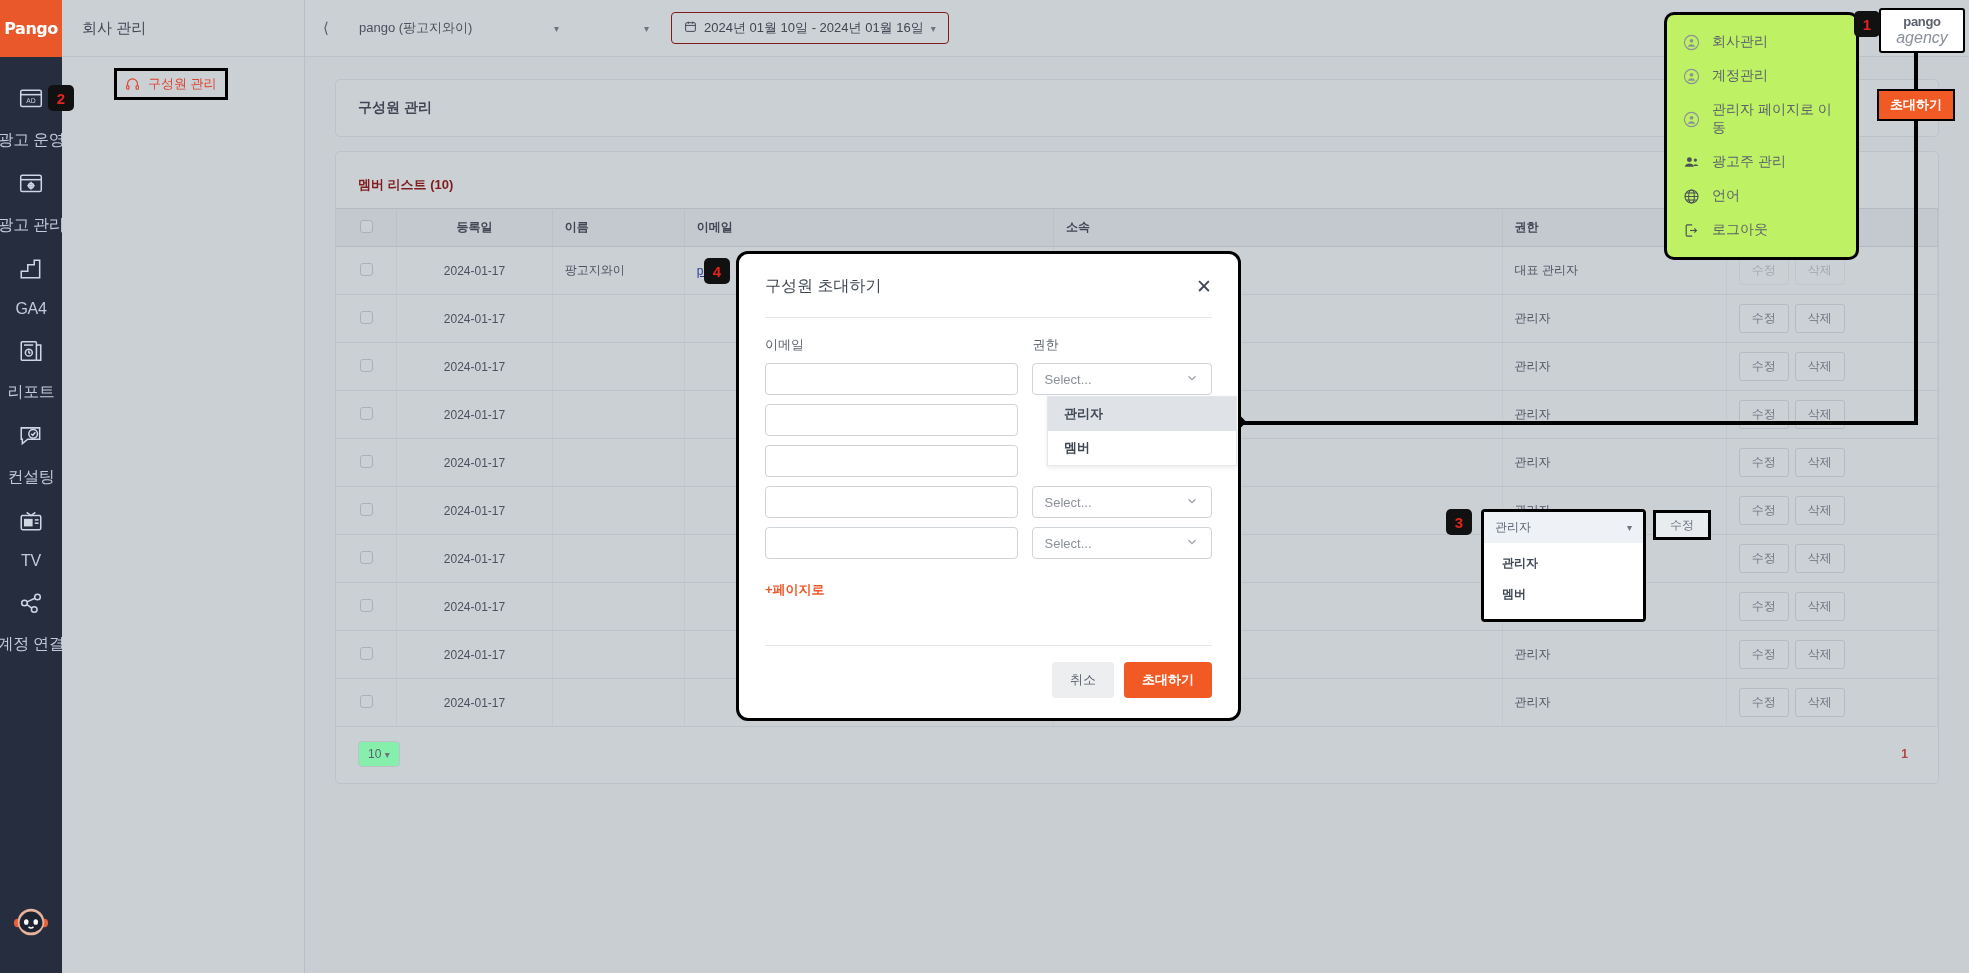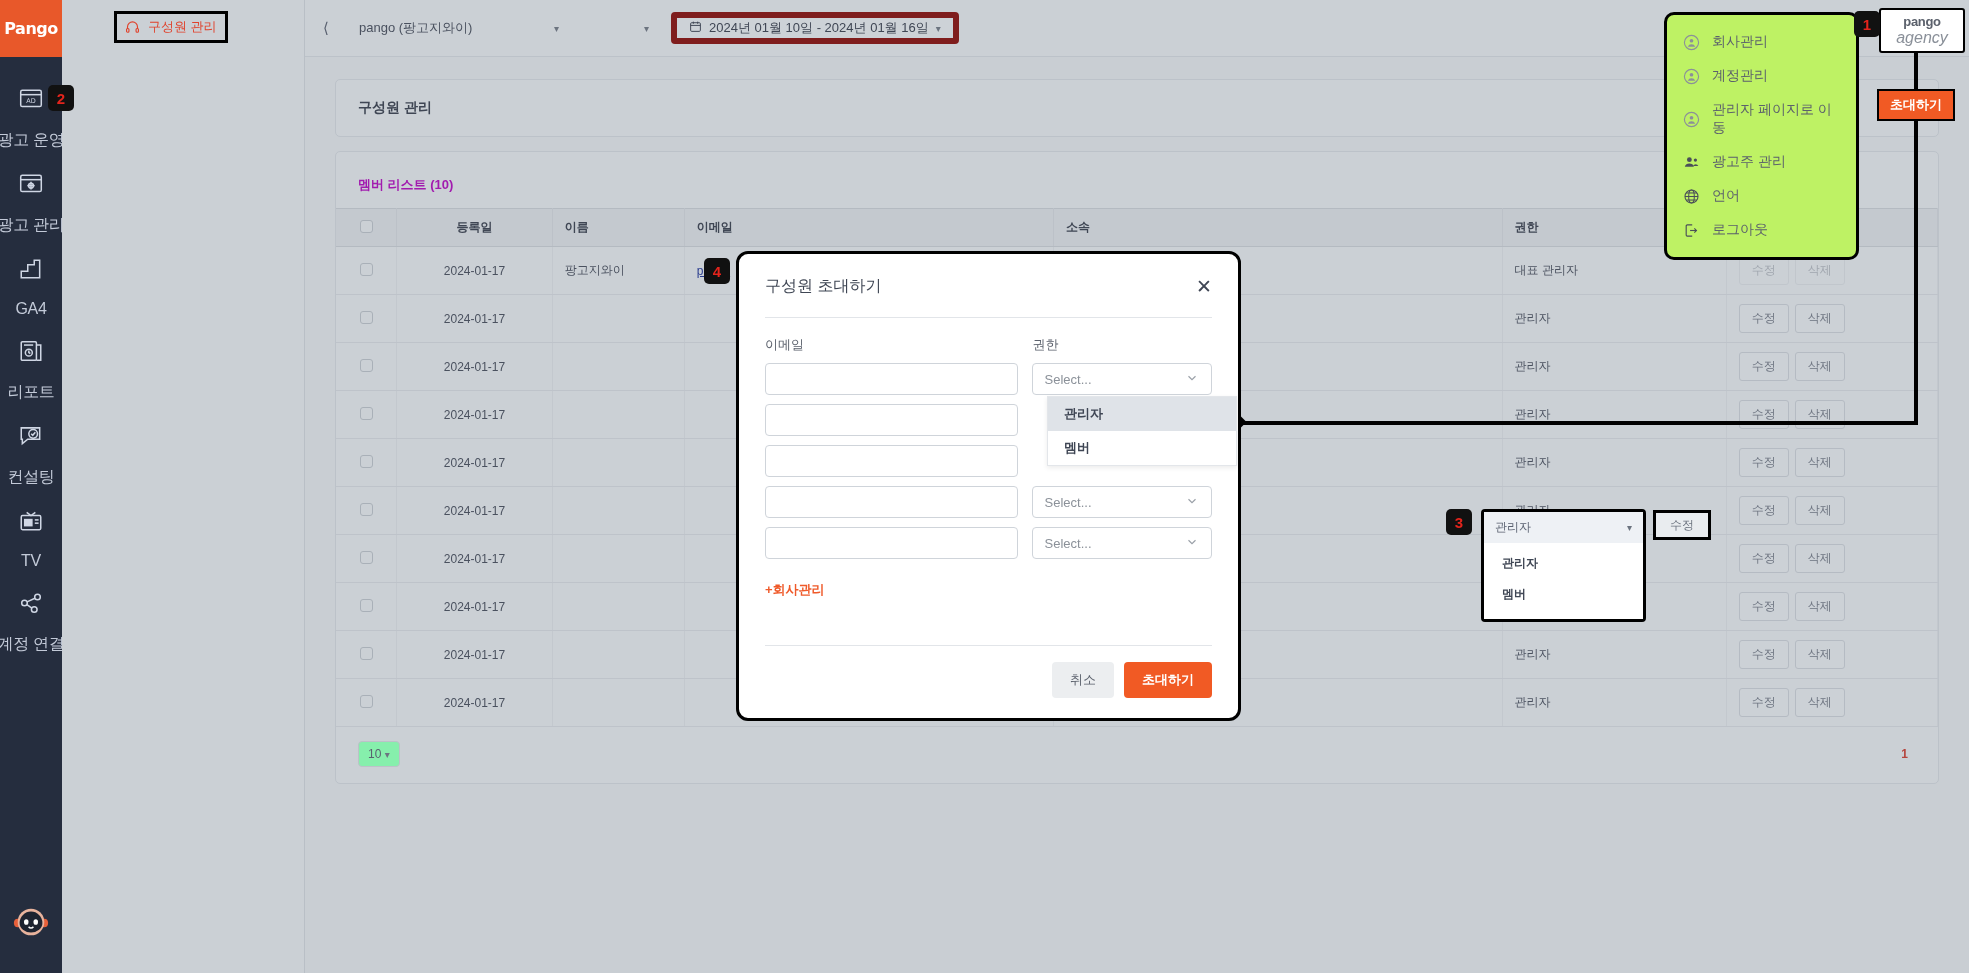--- a/index.html
+++ b/index.html
@@ -65,34 +65,34 @@
   .collapse-btn { width: 30px; text-align: center; color: #5a6170; font-size: 15px; cursor: pointer; }
   .sel-plain {
     display:flex; align-items:center; justify-content: space-between;
     width: 200px; margin-left: 18px; font-size: 13px; color: #4a515f; cursor: pointer;
   }
   .sel-plain2 {
     display:flex; align-items:center; justify-content:flex-end;
     width: 72px; font-size: 13px; color: #6c7480; cursor: pointer; margin-left: 18px;
   }
   .daterange {
-    margin-left: 22px; height: 32px; border: 6px solid #7f1d1d; border-radius: 4px;
+    margin-left: 22px; height: 32px; border: 1px solid #7f1d1d; border-radius: 4px;
     background: #cdd2d7; display:flex; align-items:center; gap: 7px; padding: 0 12px;
     font-size: 13px; color: #3f4654; cursor: pointer;
   }
   .caret { font-size: 10px; color:#6c7480; }
 
   
   .main { position: absolute; left: 305px; top: 57px; right: 0; bottom: 0; padding: 22px 30px; }
   .card {
     background: #cbd0d5; border: 1px solid #bcc2c9; border-radius: 5px;
   }
   .card-title { padding: 19px 22px; font-size: 14px; font-weight: bold; color: #3f4654; }
   .card2 { margin-top: 14px; padding-bottom: 16px; }
-  .list-title { padding: 24px 22px 14px; font-size: 13px; font-weight: bold; color: #a21caf; }
+  .list-title { padding: 24px 22px 14px; font-size: 13px; font-weight: bold; color: #7f1d1d; }
 
   table.members { width: 100%; border-collapse: collapse; font-size: 12px; }
   table.members th {
     background: #c4c9cf; border-top: 1px solid #b4bac1; border-bottom: 1px solid #b4bac1;
     border-right: 1px solid #bcc1c8;
     color: #3f4654; font-weight: bold; text-align: left; padding: 10px 12px; height: 38px;
   }
   table.members td {
     border-bottom: 1px solid #bec3ca; border-right: 1px solid #c3c8ce;
     padding: 9px 12px; color: #4a515f; height: 40px; vertical-align: middle;
@@ -334,20 +334,21 @@
         <circle cx="20" cy="20" r="14" fill="#e8b39d"></circle>
         <path d="M8 21 a12 12 0 0 1 24 0 a12 10 0 0 1 -24 0 z" fill="#1d2330"></path>
         <ellipse cx="15" cy="20" rx="2.4" ry="3" fill="#fff"></ellipse>
         <ellipse cx="25" cy="20" rx="2.4" ry="3" fill="#fff"></ellipse>
         <path d="M17.5 25 a3 3 0 0 0 5 0" stroke="#fff" stroke-width="1.5" fill="none"></path>
       </svg>
     </div>
   </div>
 
   <div class="subnav">
+    <div class="subnav-head">회사 관리</div>
     <div class="subnav-list">
       <div class="subnav-item annotated">
         <span class="ic">
           <svg viewBox="0 0 24 24" width="15" height="15" fill="none" stroke="#e0412b" stroke-width="1.8">
             <path d="M4 14 V11 a8 8 0 0 1 16 0 v3"></path>
             <rect x="2.5" y="13.5" width="3.8" height="6" rx="1.6"></rect>
             <rect x="17.7" y="13.5" width="3.8" height="6" rx="1.6"></rect>
           </svg>
         </span>
         <span>구성원 관리</span>
@@ -648,21 +649,21 @@
         <div class="selbox">
           <span>Select...</span>
           <span>
             <svg viewBox="0 0 24 24" width="14" height="14" fill="none" stroke="#9aa0a8" stroke-width="2">
                 <path d="M6 9 L12 15 L18 9"></path>
               </svg>
           </span>
         </div>
       </div>
 
-      <div class="addmore">+회사관리</div>
+      <div class="addmore">+페이지로</div>
     </div>
 
     <div class="modal-foot">
       <div class="modal-foot-divider"></div>
       <div class="foot-btns">
         <button class="btn-cancel">취소</button>
         <button class="btn-invite">초대하기</button>
       </div>
     </div>
   </div>

